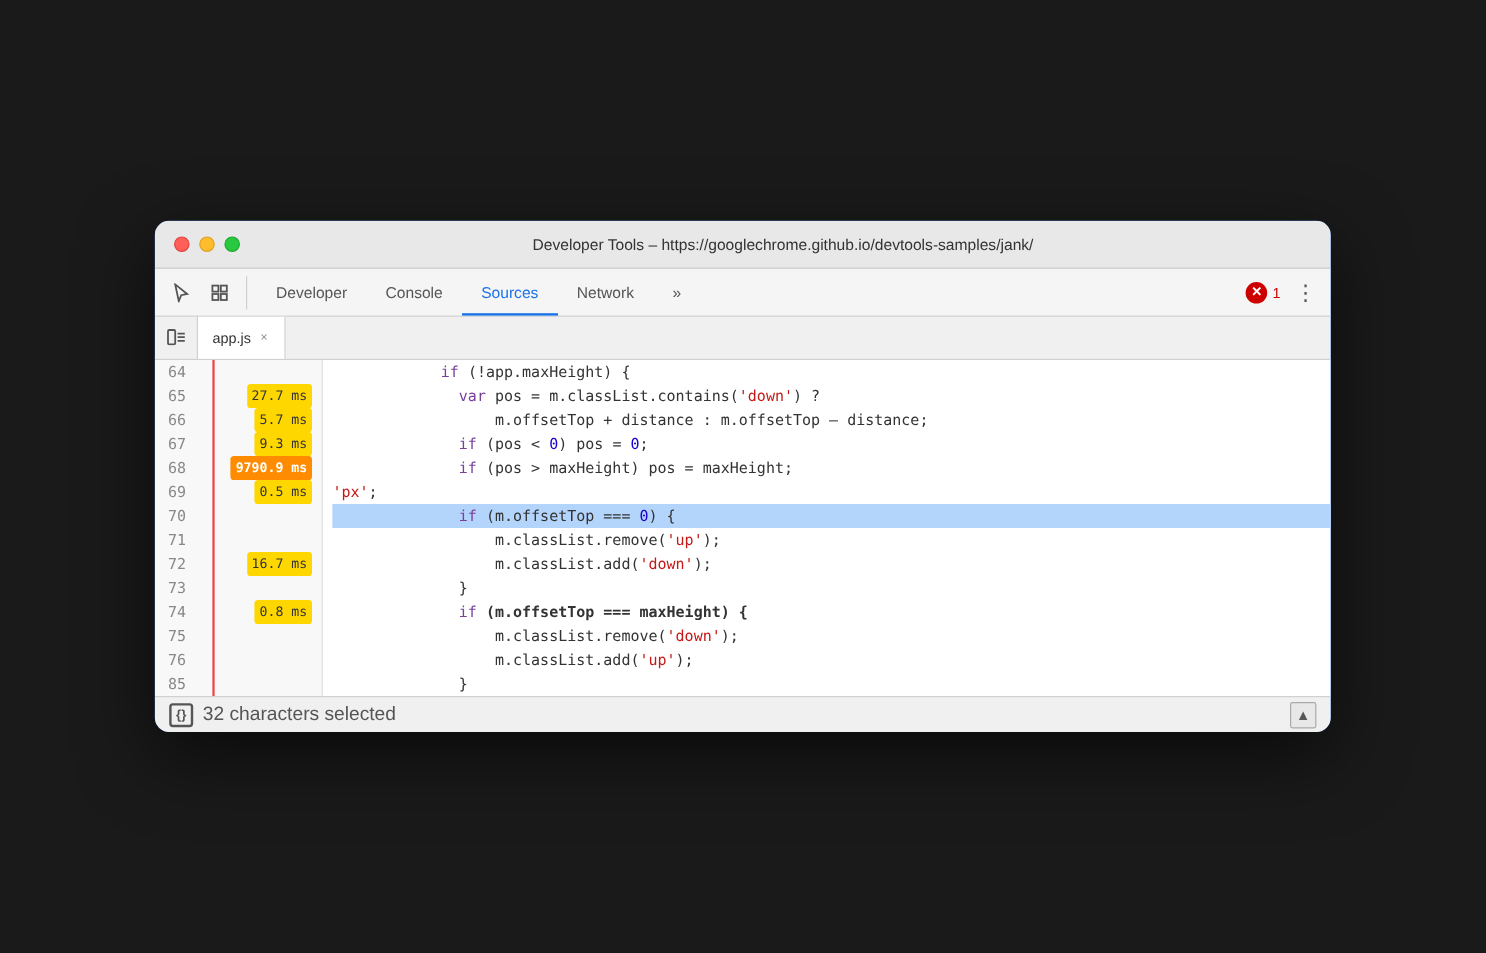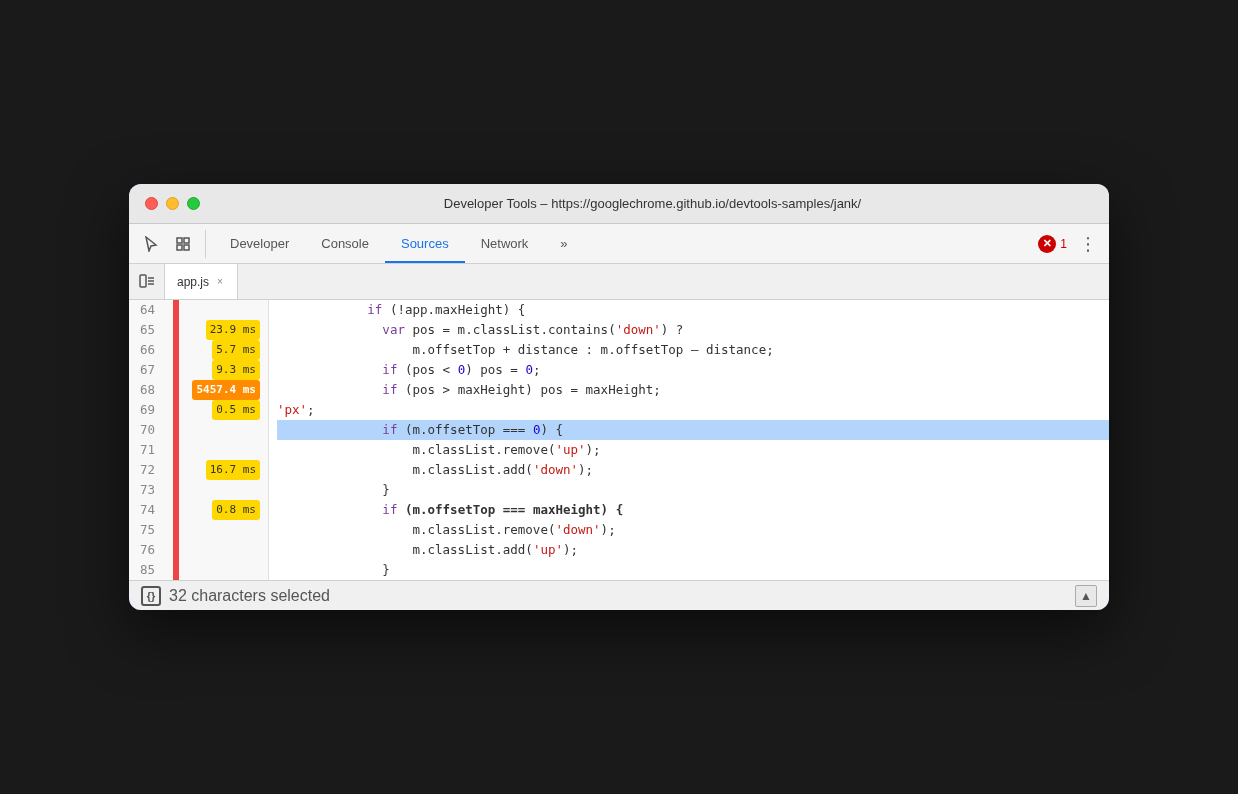--- a/index.html
+++ b/index.html
@@ -185,21 +185,21 @@
       background: #fff;
       display: flex;
       font-family: 'Menlo', 'Monaco', 'Consolas', monospace;
       font-size: 12.5px;
       line-height: 20px;
       overflow: hidden;
     }
 
     .line-numbers {
       background: #f8f8f8;
-      border-right: 6px solid #ef4444;
+      border-right: 2px solid #ef4444;
       padding: 0;
       min-width: 50px;
       text-align: right;
       color: #888;
       user-select: none;
     }
     .line-number-row {
       display: flex;
       align-items: center;
       padding-right: 8px;
@@ -391,30 +391,30 @@
         <div class="line-number-row">
           <span class="line-num">76</span>
         </div>
         <div class="line-number-row">
           <span class="line-num">85</span>
         </div>
       </div>
     <div class="timing-col" id="timing-col">
         <div class="timing-cell"></div>
         <div class="timing-cell">
-          <span class="timing-badge timing-yellow">23.9 ms</span>
+          <span class="timing-badge timing-yellow">27.7 ms</span>
         </div>
         <div class="timing-cell">
           <span class="timing-badge timing-yellow">5.7 ms</span>
         </div>
         <div class="timing-cell">
           <span class="timing-badge timing-yellow">9.3 ms</span>
         </div>
         <div class="timing-cell">
-          <span class="timing-badge timing-orange">5457.4 ms</span>
+          <span class="timing-badge timing-orange">9790.9 ms</span>
         </div>
         <div class="timing-cell">
           <span class="timing-badge timing-yellow">0.5 ms</span>
         </div>
         <div class="timing-cell"></div>
         <div class="timing-cell"></div>
         <div class="timing-cell">
           <span class="timing-badge timing-yellow">16.7 ms</span>
         </div>
         <div class="timing-cell"></div>

